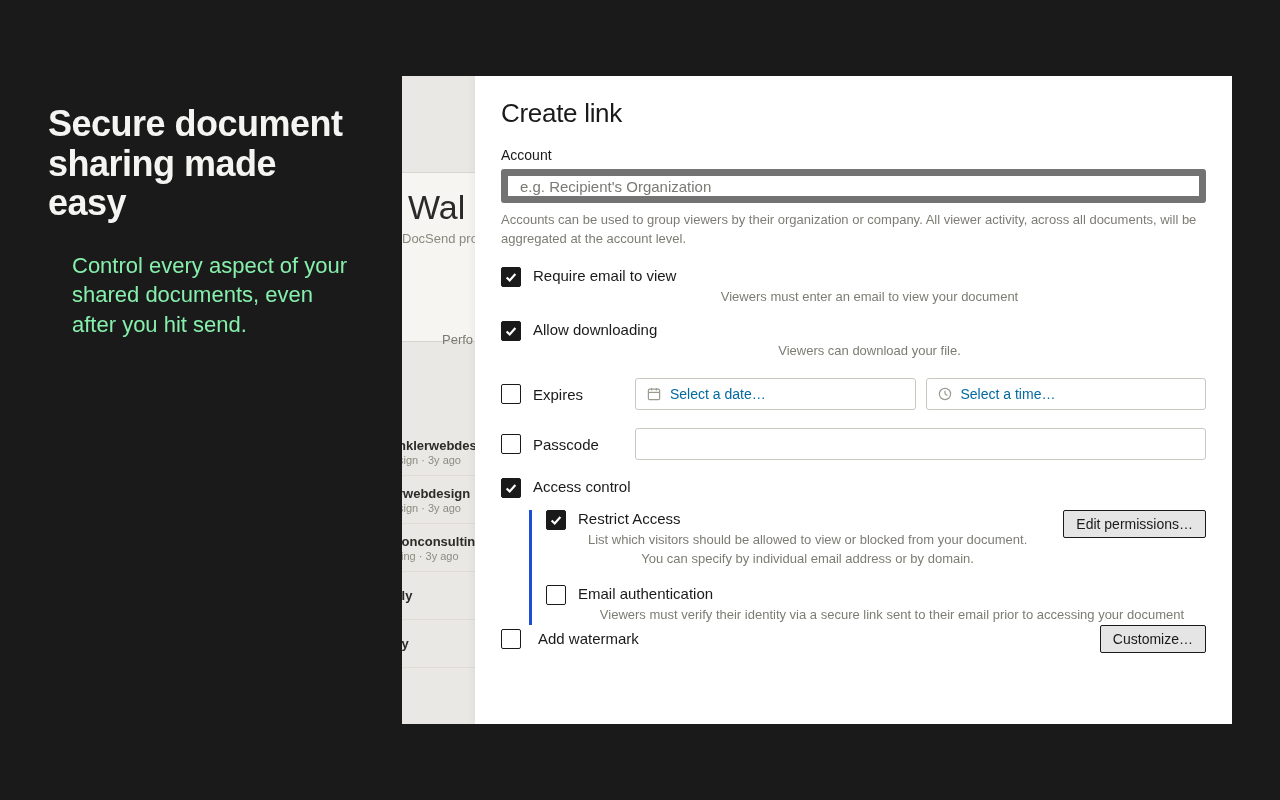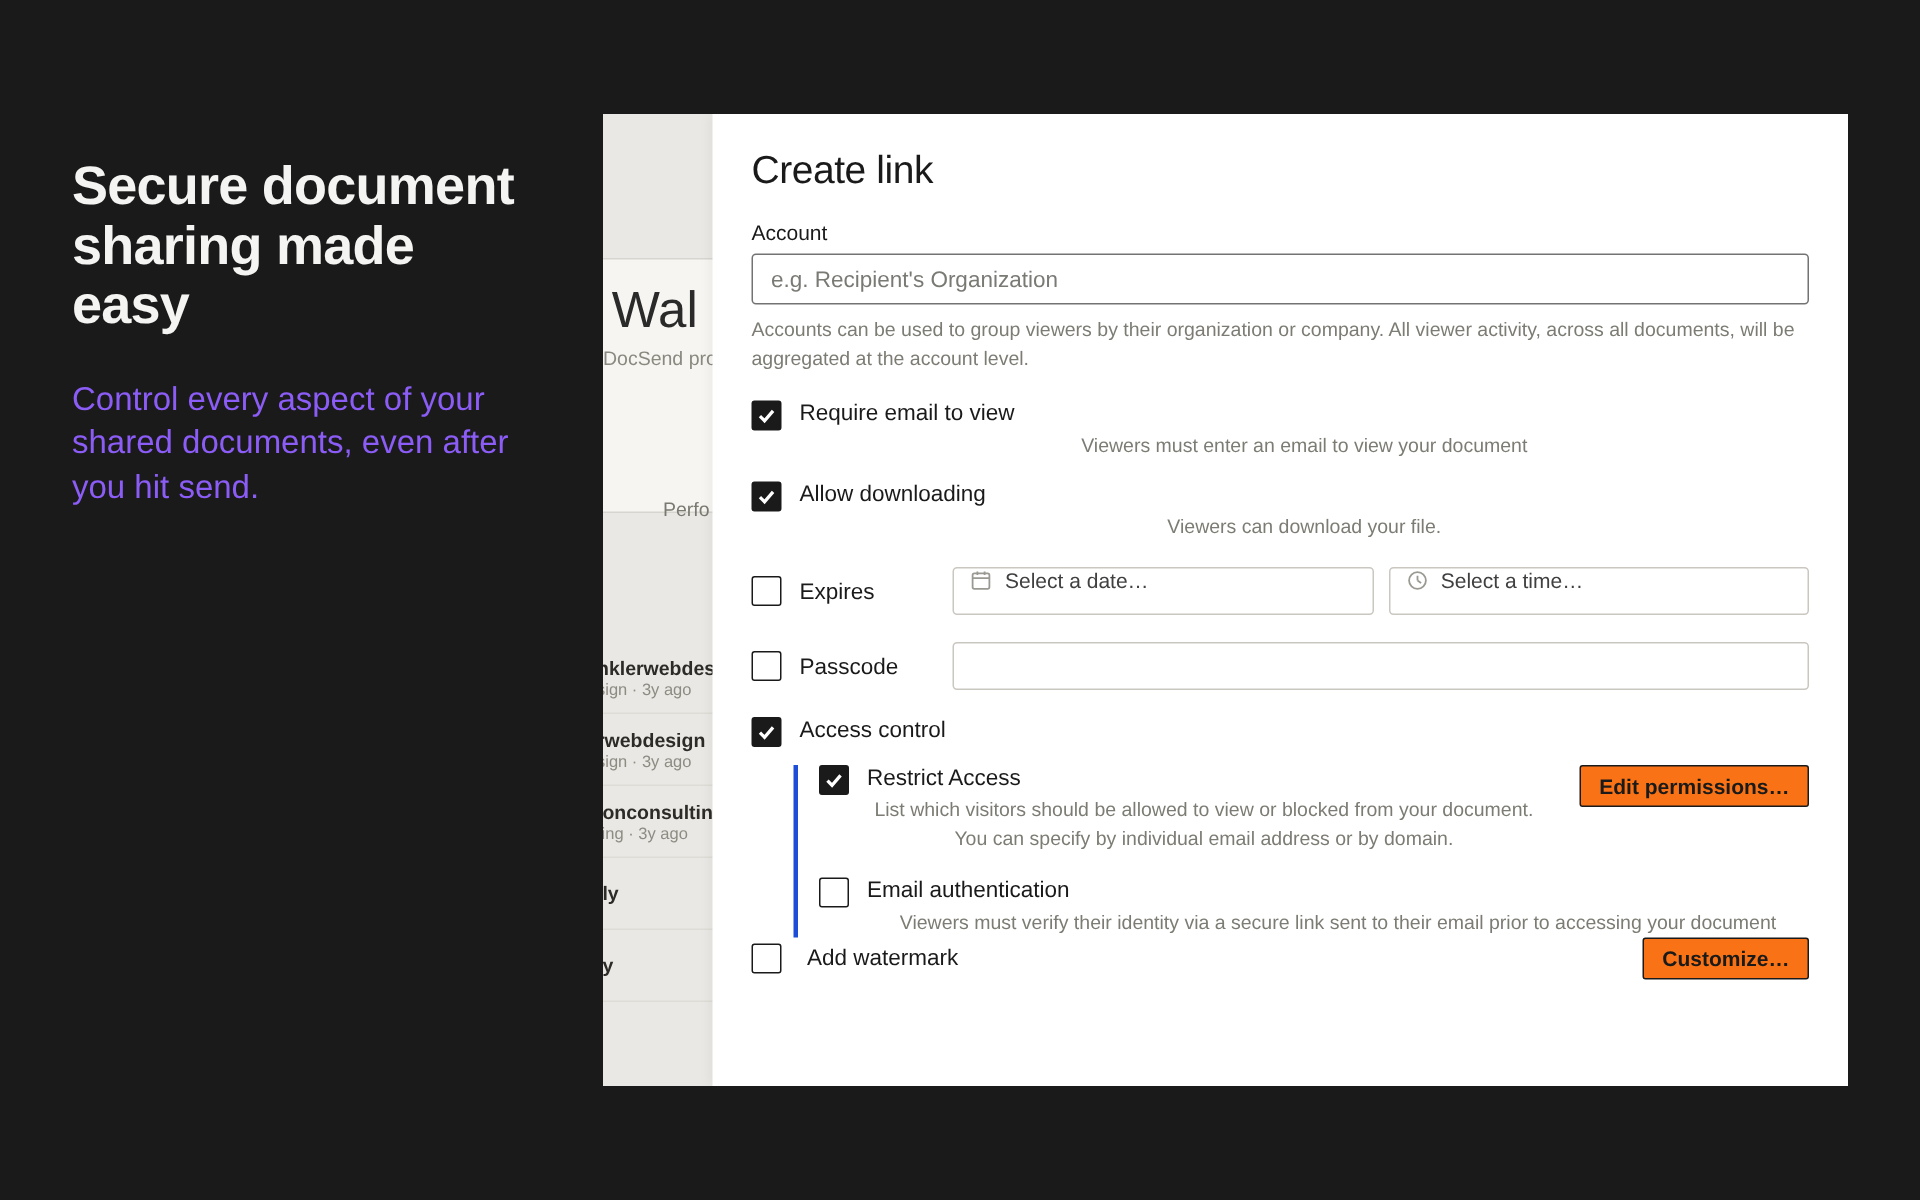--- a/index.html
+++ b/index.html
@@ -23,21 +23,22 @@
     line-height: 1.1;
     font-weight: 600;
     letter-spacing: -0.5px;
     color: #f4f4f2;
     margin-bottom: 28px;
   }
   .hero p {
     font-size: 22px;
     line-height: 1.35;
     font-weight: 400;
-    color: #8b5cf6;
+    color: #86efac;
+    margin-left: 24px;
   }
 
   
   .shot {
     position: absolute;
     left: 402px;
     top: 76px;
     width: 830px;
     height: 648px;
     background: #e9e8e4;
@@ -120,21 +121,21 @@
   .field-label {
     font-size: 14px;
     font-weight: 500;
     margin-bottom: 6px;
     display: block;
     color: #1a1a1a;
   }
   .text-input {
     width: 100%;
     height: 34px;
-    border: 1px solid #737373;
+    border: 7px solid #737373;
     border-radius: 3px;
     padding: 0 12px;
     font-size: 15px;
     color: #1a1a1a;
     background: #fff;
   }
   .text-input::placeholder { color: #7a7a75; }
   .help {
     font-size: 13px;
     color: #7d7c74;
@@ -169,26 +170,26 @@
     display: flex;
     gap: 10px;
     flex: 1 1 auto;
   }
   .picker {
     flex: 1 1 50%;
     height: 32px;
     border: 1px solid #c9c7c0;
     border-radius: 3px;
     display: flex;
-    align-items: flex-start;
+    align-items: center;
     gap: 8px;
     padding: 0 10px;
     background: #fff;
     font-size: 14px;
-    color: #404040;
+    color: #0369a1;
   }
   .picker svg { width: 16px; height: 16px; stroke: #9a9992; fill: none; stroke-width: 1.5; flex: 0 0 auto; }
 
   .expires-row, .passcode-row {
     display: flex;
     align-items: center;
     gap: 12px;
     margin-top: 18px;
   }
   .expires-row .opt-title, .passcode-row .opt-title { min-width: 90px; font-size: 15px; }
@@ -218,24 +219,24 @@
   }
 
   .row-with-btn {
     display: flex;
     align-items: flex-start;
     gap: 12px;
   }
   .row-with-btn .opt-body { flex: 1 1 auto; padding-right: 14px; }
   .ghost-btn {
     border: 1.5px solid #1a1a1a;
-    background: #f97316;
+    background: #e5e5e5;
     color: #1a1a1a;
     font-size: 14px;
-    font-weight: 700;
+    font-weight: 400;
     padding: 5px 12px;
     border-radius: 2px;
     cursor: pointer;
     flex: 0 0 auto;
     white-space: nowrap;
   }
 
   .watermark-row {
     display: flex;
     align-items: center;

